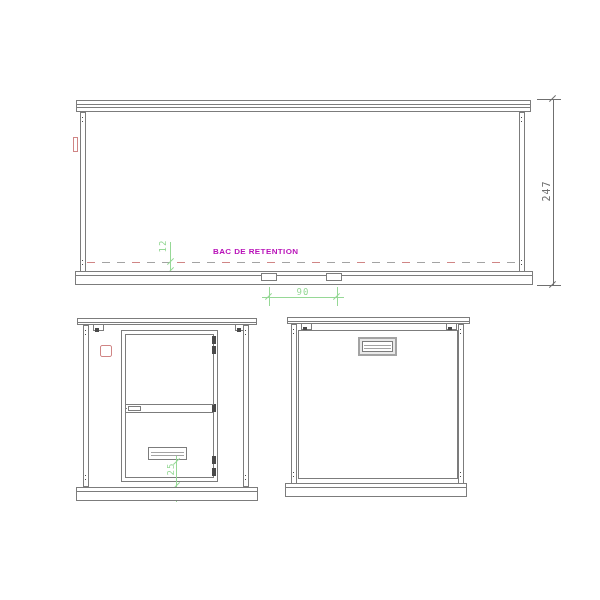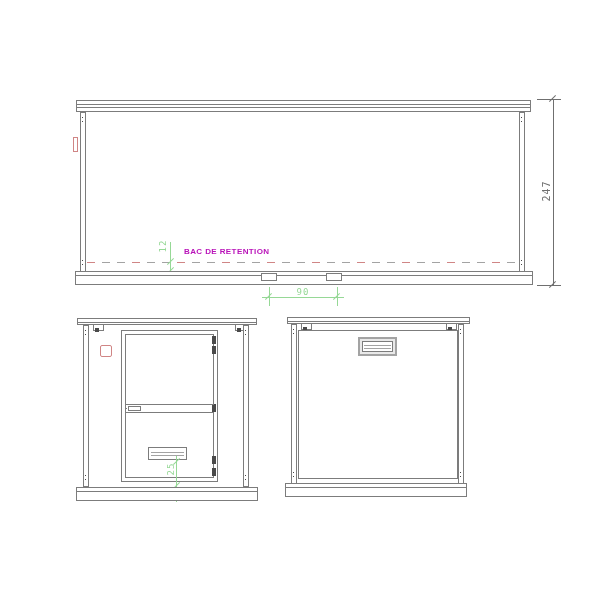--- a/index.html
+++ b/index.html
@@ -25,21 +25,21 @@
   .clip::before{content:"";position:absolute;left:1px;bottom:-2px;width:4px;height:4px;background:var(--line-dark,#4a4a4a);}
   .hinge{position:absolute;width:4px;height:8px;background:var(--line-dark,#4a4a4a);}
   .tick{position:absolute;width:9px;height:1px;transform:rotate(-45deg);transform-origin:center;}
   .tick.g{background:var(--green,#96d896);}
   .tick.d{background:var(--dimension,#6f6f6f);}
   .dimtext{position:absolute;font-family:"DejaVu Sans Mono",monospace;letter-spacing:1px;text-align:center;line-height:12px;}
   .dimtext.g{color:var(--green,#96d896);font-size:9px;}
   .dimtext.d{color:var(--dimension,#6f6f6f);font-size:10px;}
   .rot{transform:rotate(-90deg);transform-origin:center;}
   .maglabel{position:absolute;color:var(--magenta,#b913b9);font-size:8px;font-weight:bold;
-            letter-spacing:.4px;font-family:"Liberation Sans",sans-serif;white-space:nowrap;}
+            letter-spacing:.4px;font-family:"Liberation Sans",sans-serif;white-space:nowrap;margin-left:29px;}
   .redbox{position:absolute;border:1px solid var(--red-accent,#d08585);background:transparent;box-sizing:border-box;}
   .dashline{position:absolute;height:1px;
      background:repeating-linear-gradient(90deg,
         var(--red-accent,#d08585) 0 8px,transparent 8px 15px,
         var(--line-light,#a0a0a0) 15px 23px,transparent 23px 30px,
         var(--line-light,#a0a0a0) 30px 38px,transparent 38px 45px);}
   .louver{position:absolute;left:2px;right:2px;top:2px;bottom:2px;
      background:repeating-linear-gradient(180deg,transparent 0 2px,var(--line-light,#a0a0a0) 2px 3px);}
   .ventframe{position:absolute;border:2px solid var(--line-light,#b5b5b5);background:#e9e9e9;box-sizing:border-box;}
   .ventinner{position:absolute;left:2px;right:2px;top:2px;bottom:2px;border:1px solid var(--line,#7c7c7c);background:#fff;}

